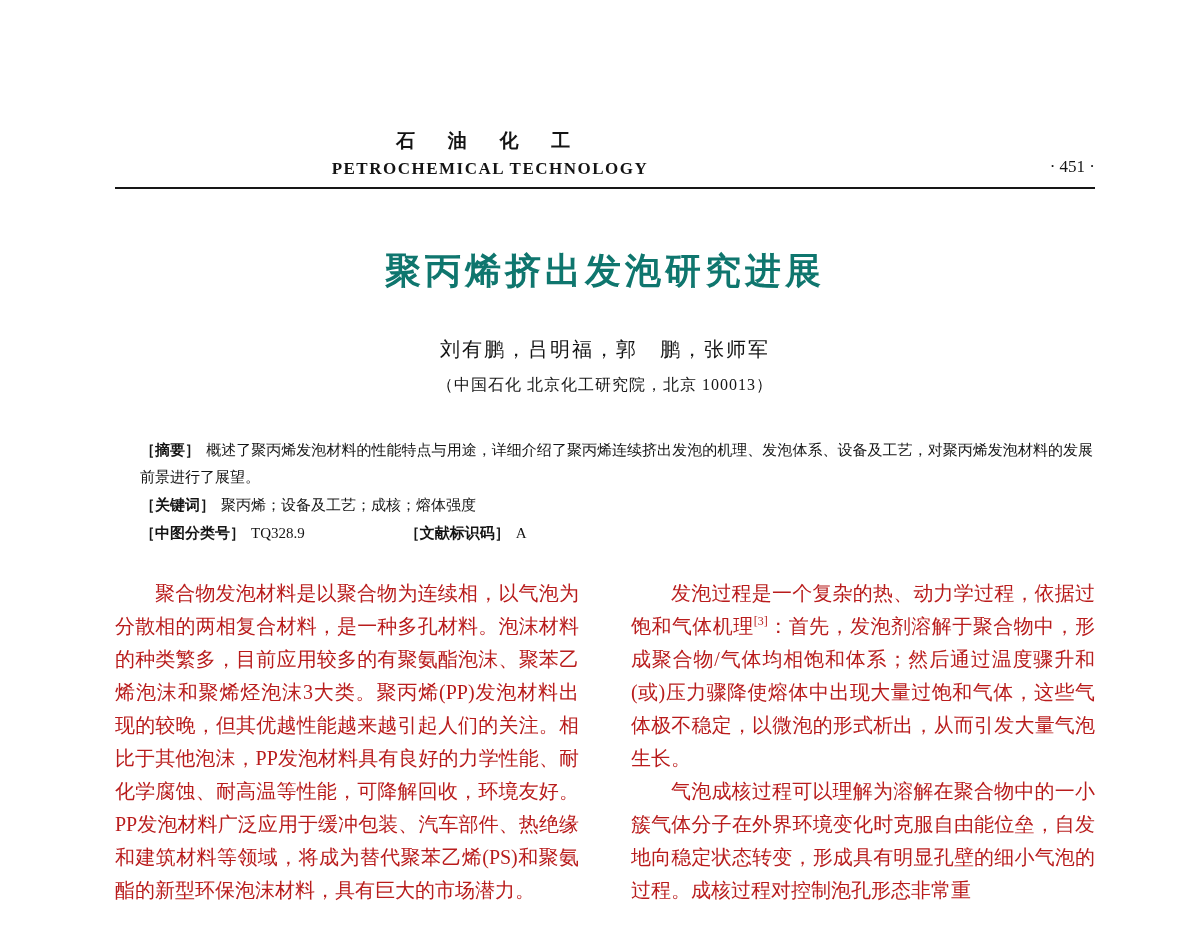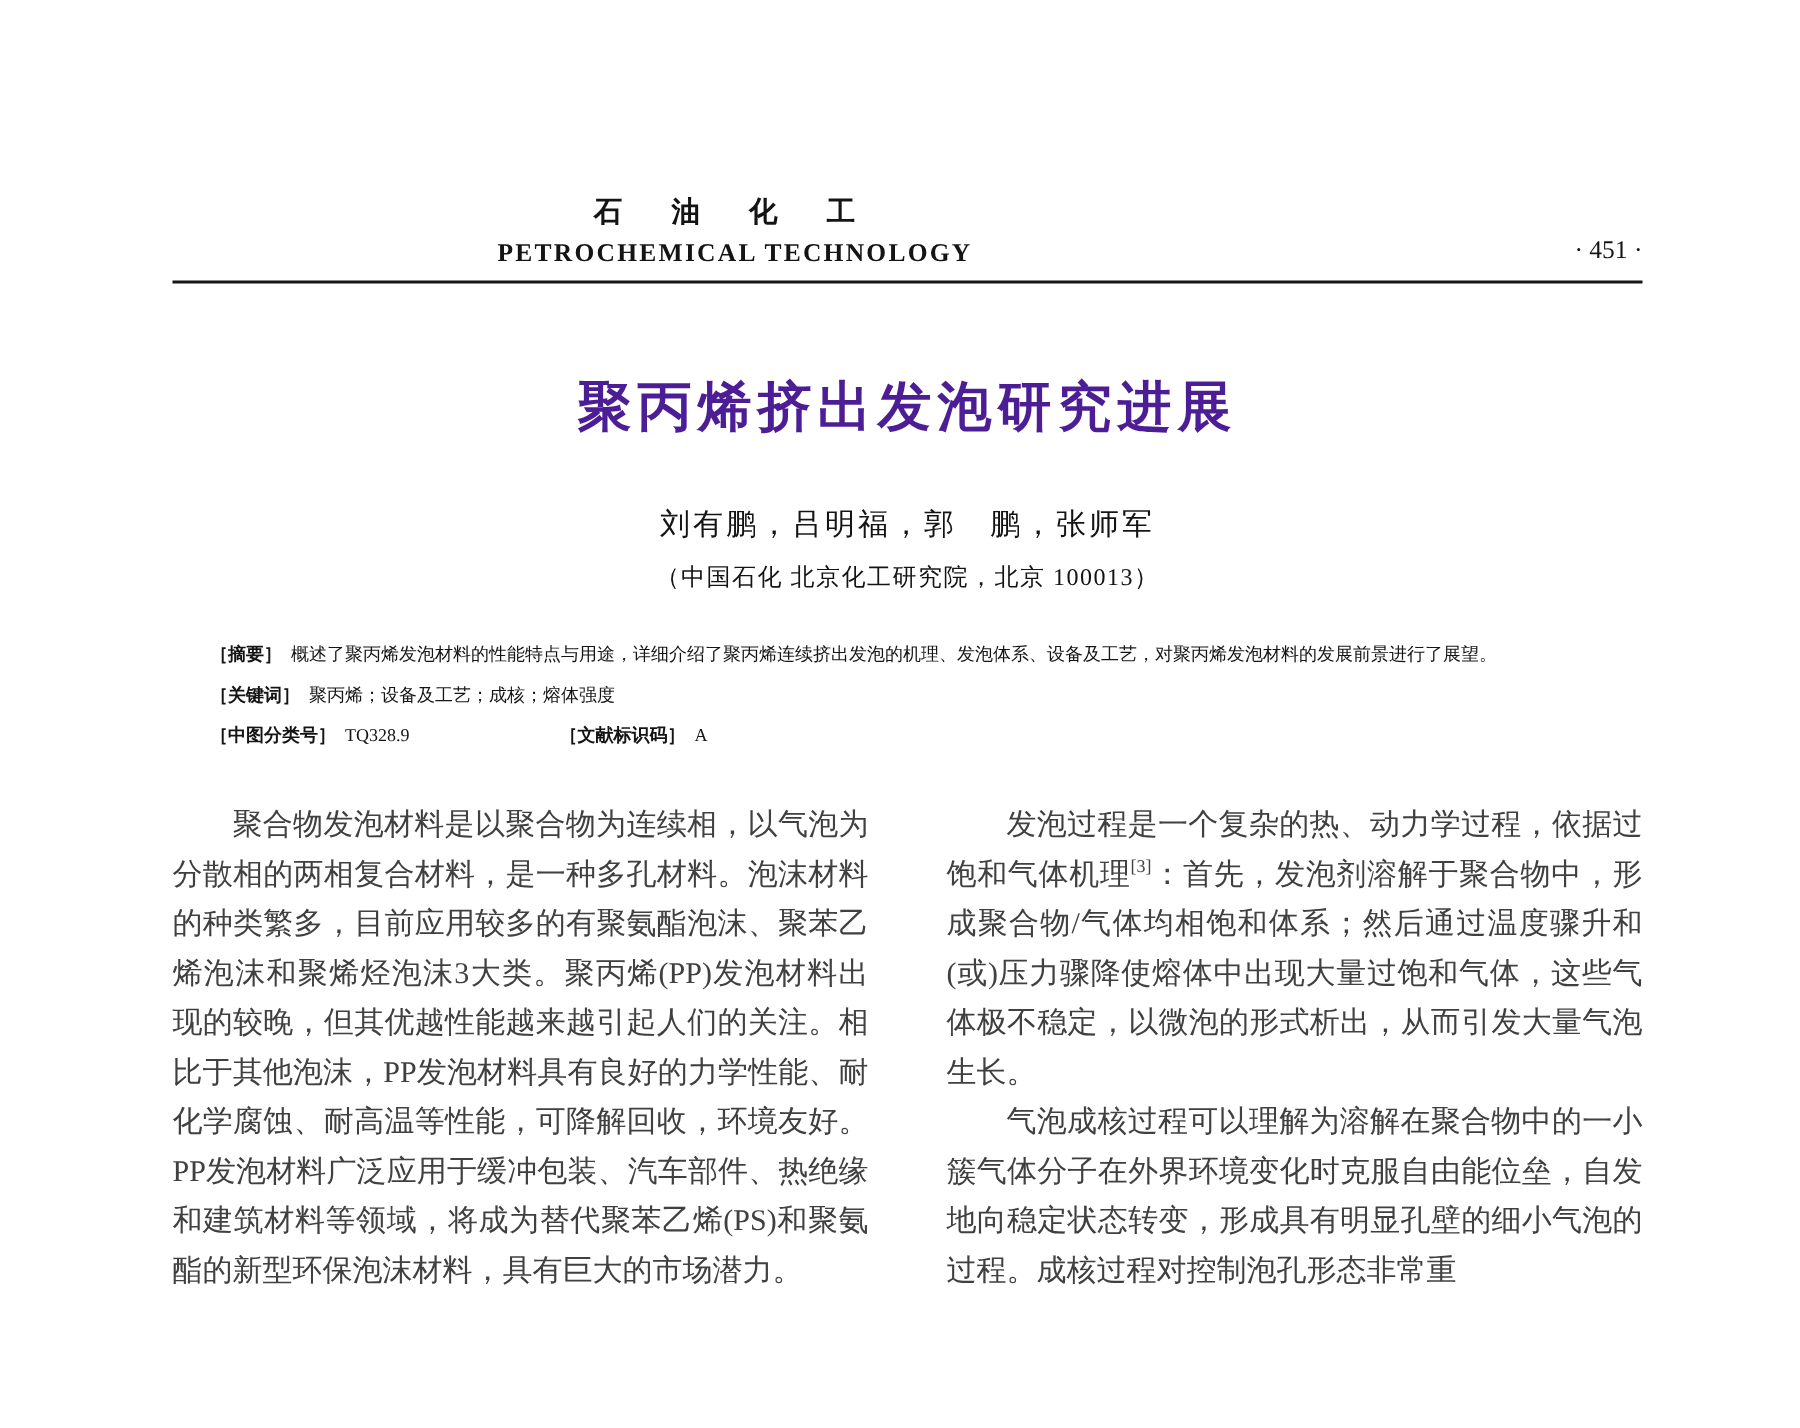--- a/index.html
+++ b/index.html
@@ -59,40 +59,40 @@
   }
 
   
   .title {
     margin-top: 58px;
     text-align: center;
     font-size: 36px;
     font-weight: bold;
     letter-spacing: 4px;
     font-family: "Liberation Sans", "DejaVu Sans", sans-serif;
-    color: #4c1d95;
+    color: #0f766e;
   }
   .authors {
     margin-top: 40px;
     text-align: center;
     font-size: 20px;
     letter-spacing: 2px;
   }
   .affiliation {
     margin-top: 12px;
     text-align: center;
     font-size: 16px;
     letter-spacing: 1px;
   }
 
   
   .meta {
-    margin-top: 27px;
+    margin-top: 40px;
     padding: 0 2px 0 25px;
-    font-size: 12px;
+    font-size: 15px;
     line-height: 27px;
   }
   .meta p { margin: 0; text-align: justify; }
   .meta .label {
     font-weight: bold;
     font-family: "Liberation Sans", "DejaVu Sans", sans-serif;
     margin-right: 6px;
   }
   .meta .clc-gap { margin-left: 96px; }
   .meta .val { margin-right: 4px; }
@@ -102,21 +102,21 @@
     display: flex;
     gap: 52px;
     margin-top: 30px;
   }
   .col {
     flex: 1;
     font-size: 20px;
     line-height: 33px;
     text-align: justify;
     text-justify: inter-ideograph;
-    color: #404040;
+    color: #b91c1c;
   }
   .para { text-indent: 2em; margin: 0; }
   .sec-heading {
     font-size: 20px;
     line-height: 33px;
     font-weight: bold;
     font-family: "Liberation Sans", "DejaVu Sans", sans-serif;
     margin: 0;
   }
   .sup {

